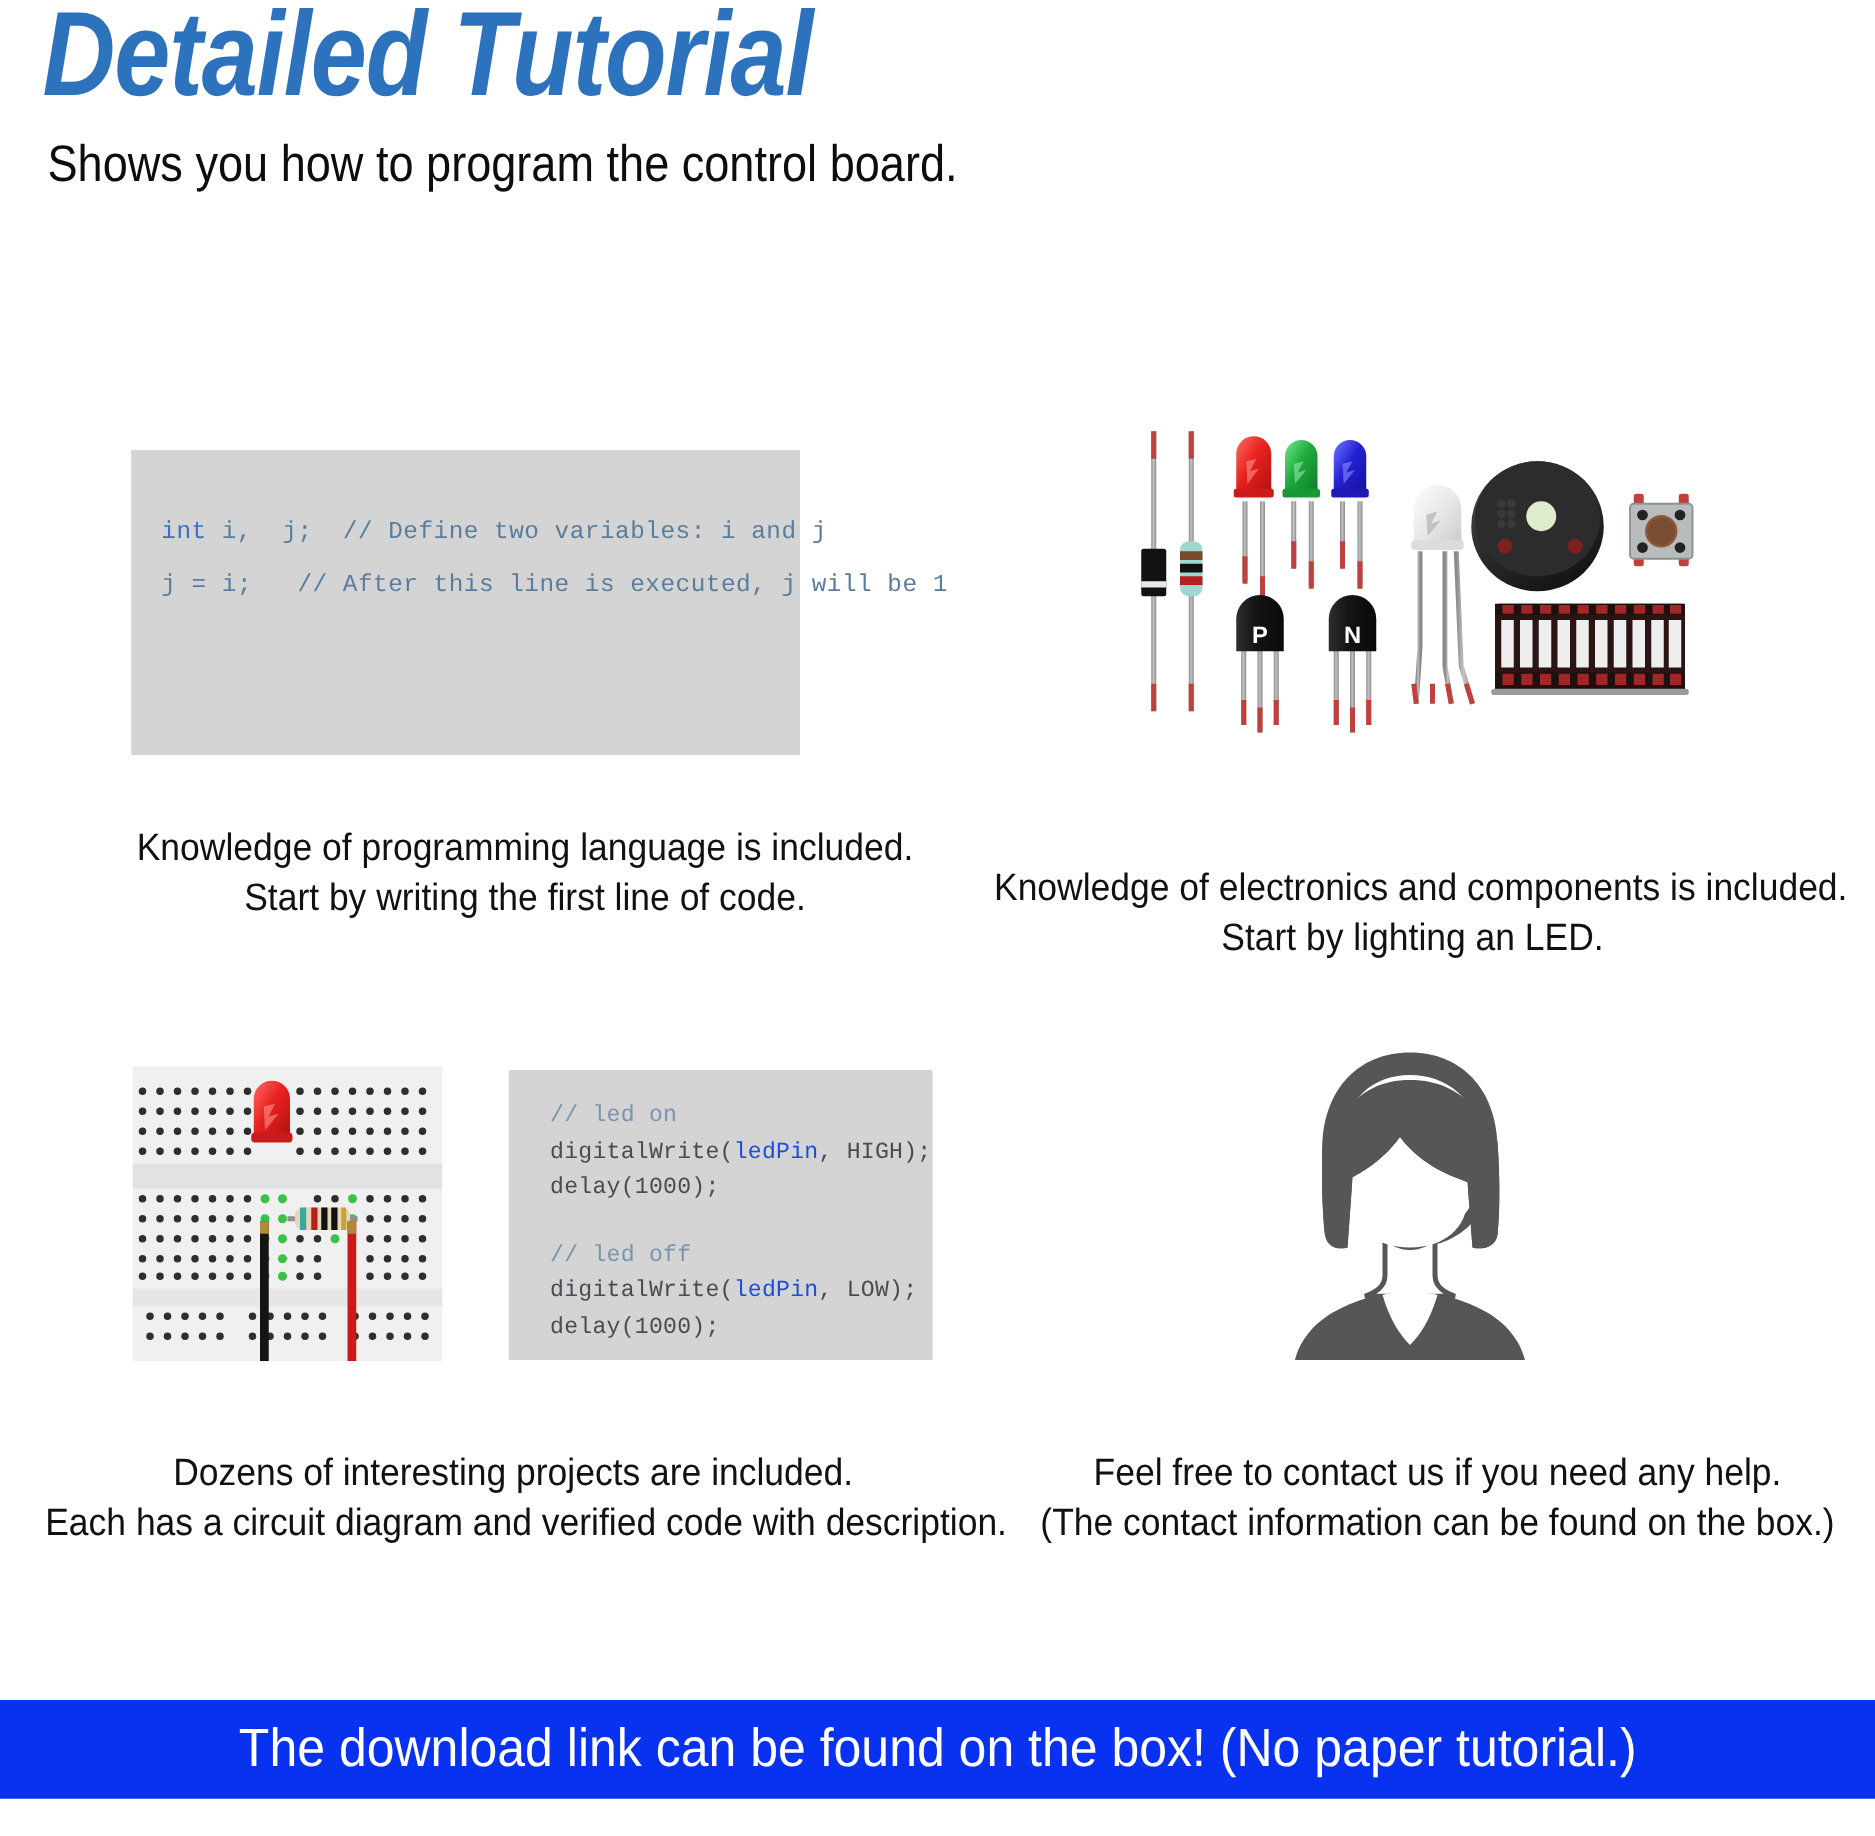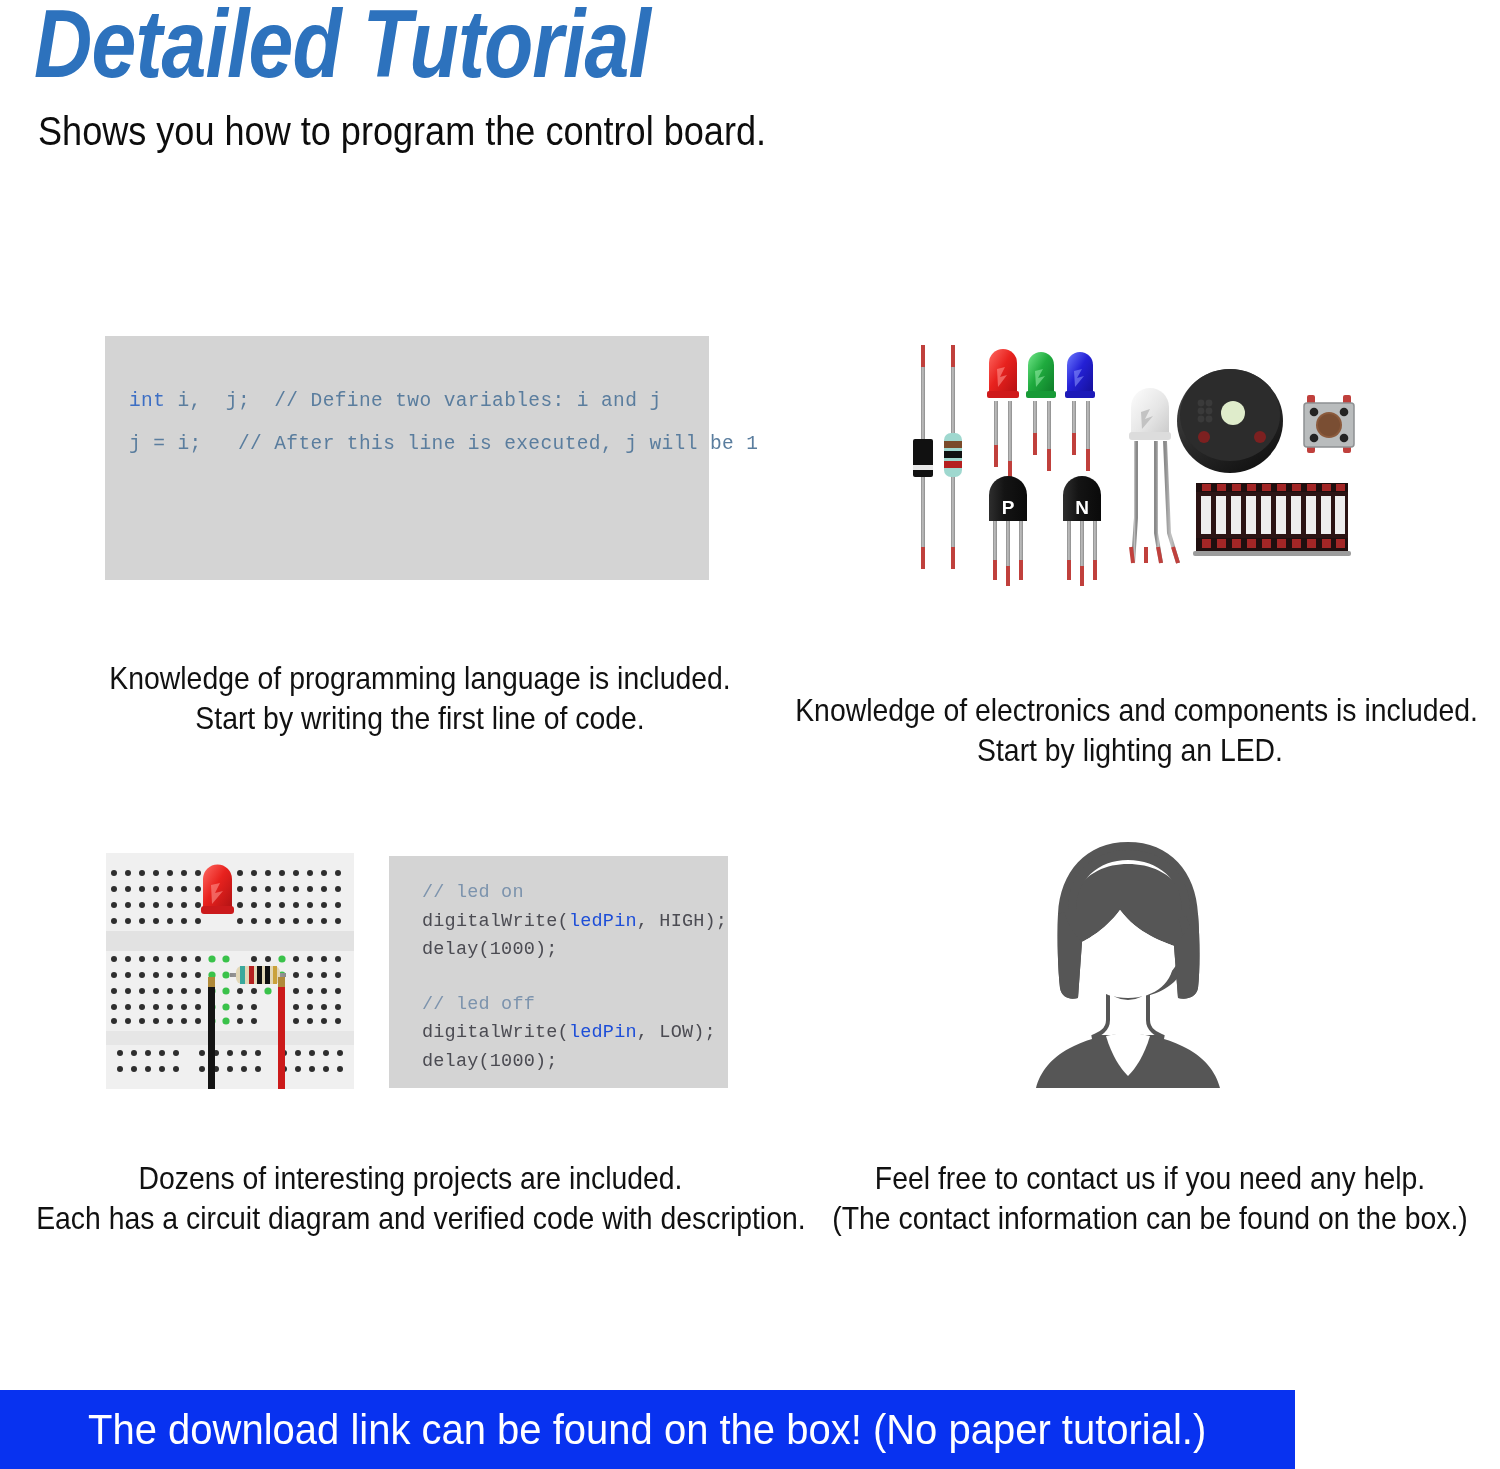--- a/index.html
+++ b/index.html
@@ -46,32 +46,32 @@
   
   .cell { position: absolute; }
 
   
   .code-box {
     background: #d4d4d4;
     font-family: "Liberation Mono", "DejaVu Sans Mono", monospace;
     box-sizing: border-box;
   }
   #code-box-1 {
-    left: 105px; top: 336px;
-    width: 604px; height: 244px;
+    left: 105px; top: 360px;
+    width: 535px; height: 244px;
     padding: 44px 0 0 24px;
     font-size: 19.5px;
     line-height: 42.5px;
     color: #5a7d9e;
     letter-spacing: 0.4px;
   }
   #code-box-1 .kw { color: #3c6ec4; }
 
   #code-box-2 {
-    left: 389px; top: 856px;
+    left: 407px; top: 856px;
     width: 339px; height: 232px;
     padding: 23px 0 0 33px;
     font-size: 18.5px;
     line-height: 28.5px;
     color: #4b4b52;
     letter-spacing: 0.2px;
   }
   #code-box-2 .cmt { color: #7c93ad; }
   #code-box-2 .var { color: #1d4ed8; }
   #code-box-2 .blank { display:block; height: 26px; }
@@ -91,22 +91,22 @@
   .caption span { display: block; transform: scaleX(0.93); }
 
   #caption-1 { left: 60px; top: 622px; width: 720px; }
   #caption-2 { left: 770px; top: 654px; width: 720px; }
   #caption-3 { left: 8px;  top: 1122px; width: 805px; }
   #caption-4 { left: 805px; top: 1122px; width: 690px; }
 
   
   #download-banner {
     position: absolute;
-    left: 0; top: 1390px;
-    width: 1295px; height: 79px;
+    left: 0; top: 1360px;
+    width: 1500px; height: 79px;
     background: #0832f0;
     color: #ffffff;
     display: flex;
     align-items: center;
     justify-content: center;
     font-size: 43px;
     font-weight: 400;
     letter-spacing: 0px;
   }
   #download-banner span { transform: scaleX(0.93); white-space: nowrap; }

